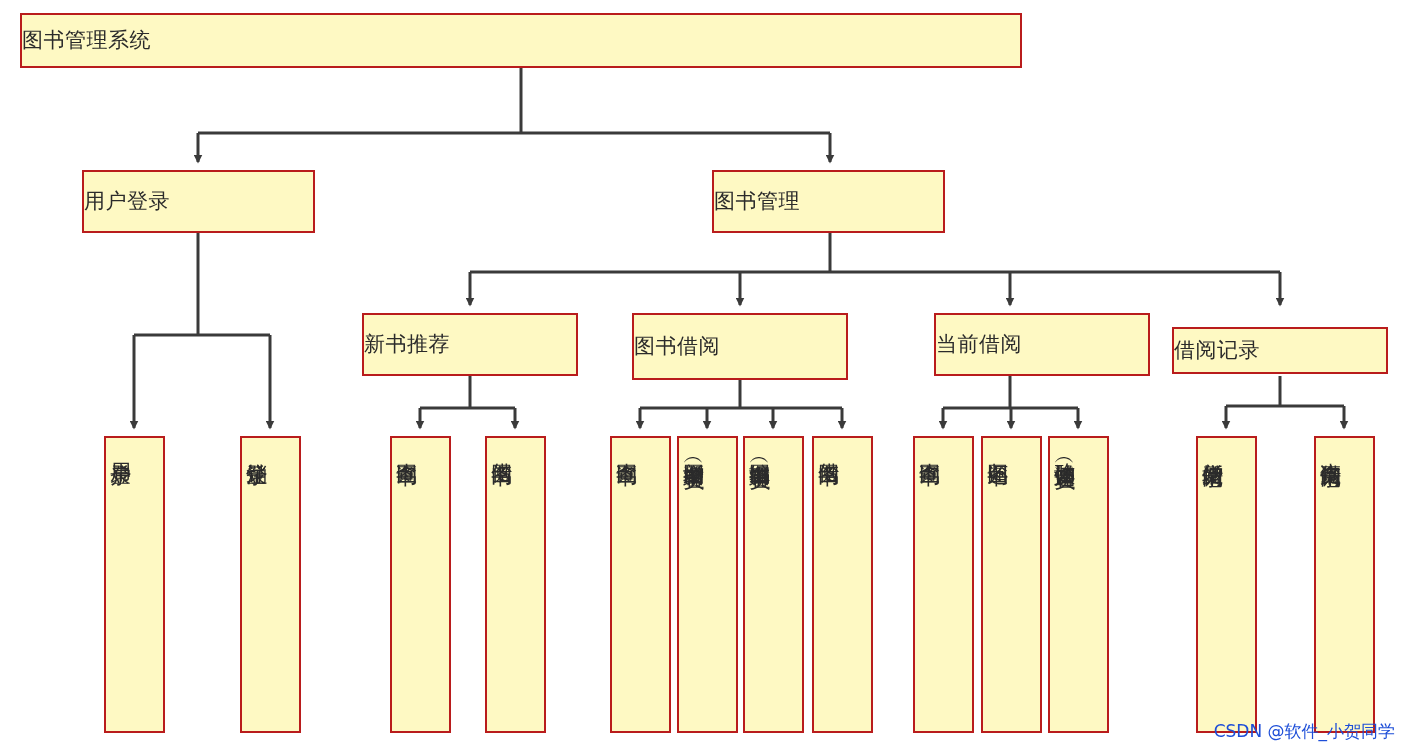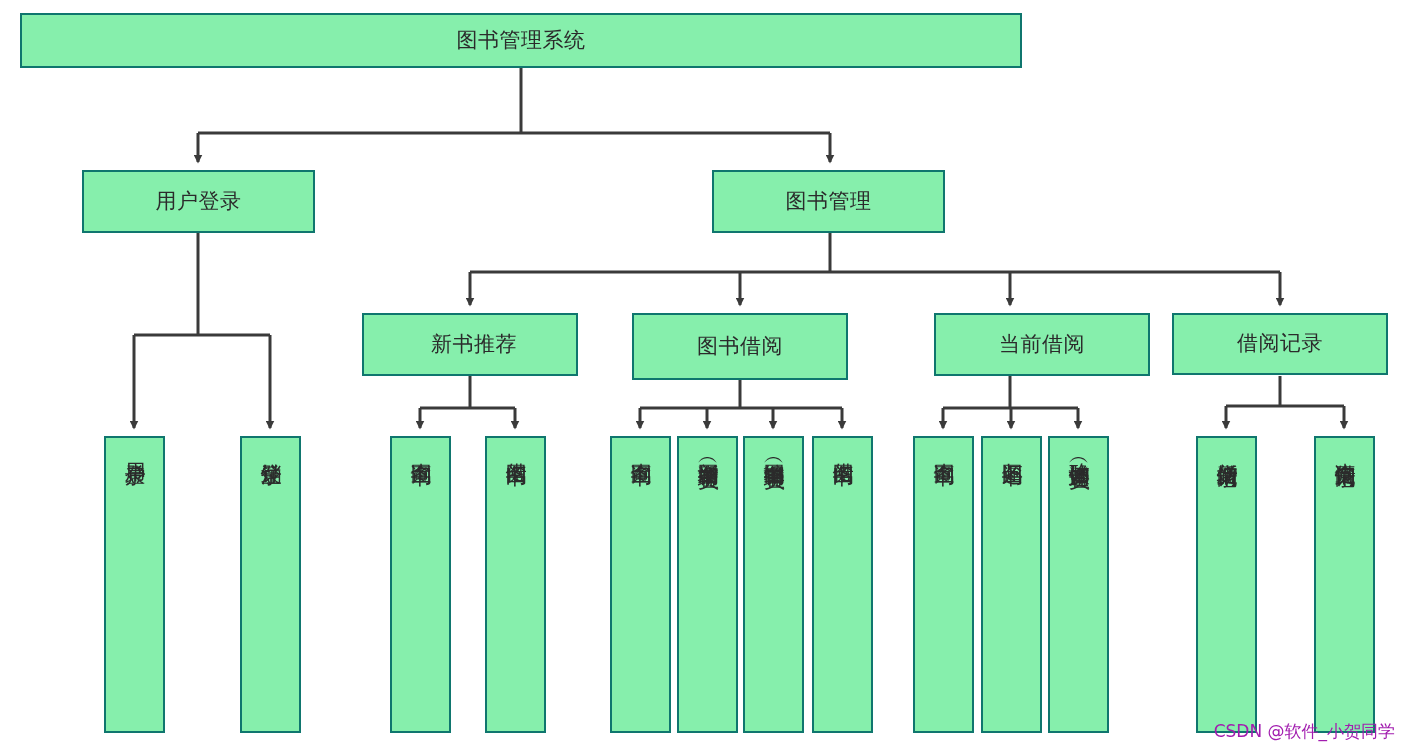--- a/index.html
+++ b/index.html
@@ -20,25 +20,24 @@
   #edge-layer {
     position: absolute;
     left: 0;
     top: 0;
     width: 1405px;
     height: 747px;
   }
   .node {
     position: absolute;
     box-sizing: border-box;
-    background: #86efac;
-    border: 2px solid #0f766e;
+    background: #fef9c3;
+    border: 2px solid #b91c1c;
     display: flex;
     align-items: center;
-    justify-content: center;
     z-index: 2;
   }
   .node .node-label {
     color: #2b2b2b;
     font-size: 21px;
     line-height: 1.12;
     letter-spacing: 0.5px;
     white-space: nowrap;
     text-align: center;
   }
@@ -54,21 +53,21 @@
     letter-spacing: 1px;
     white-space: nowrap;
     height: auto;
     max-height: 100%;
   }
   #watermark {
     position: absolute;
     right: 10px;
     bottom: 4px;
     font-size: 17px;
-    color: #a21caf;
+    color: #1d4ed8;
     white-space: nowrap;
     z-index: 5;
     font-family: "DejaVu Sans", "Liberation Sans", sans-serif;
   }
 </style>
 </head>
 <body>
 
 <div id="diagram-root">
 
@@ -126,30 +125,30 @@
     <span class="node-label">图书管理系统</span>
   </div>
 
   <div class="node" style="left:82px; top:170px; width:233px; height:63px;">
     <span class="node-label">用户登录</span>
   </div>
   <div class="node" style="left:712px; top:170px; width:233px; height:63px;">
     <span class="node-label">图书管理</span>
   </div>
 
-  <div class="node" style="left:362px; top:313px; width:216px; height:63px;padding-left:8px;">
+  <div class="node" style="left:362px; top:313px; width:216px; height:63px;">
     <span class="node-label">新书推荐</span>
   </div>
   <div class="node" style="left:632px; top:313px; width:216px; height:67px;">
     <span class="node-label">图书借阅</span>
   </div>
   <div class="node" style="left:902px; top:313px; width:216px; height:63px;margin-left:32px;">
     <span class="node-label">当前借阅</span>
   </div>
-  <div class="node" style="left:1172px; top:313px; width:216px; height:62px;">
+  <div class="node" style="left:1172px; top:327px; width:216px; height:47px;">
     <span class="node-label">借阅记录</span>
   </div>
 
   <div class="node leaf" style="left:104px; top:436px; width:61px; height:297px;">
     <span class="node-label">用户登录</span>
   </div>
   <div class="node leaf" style="left:240px; top:436px; width:61px; height:297px;">
     <span class="node-label">注销登录</span>
   </div>
 

